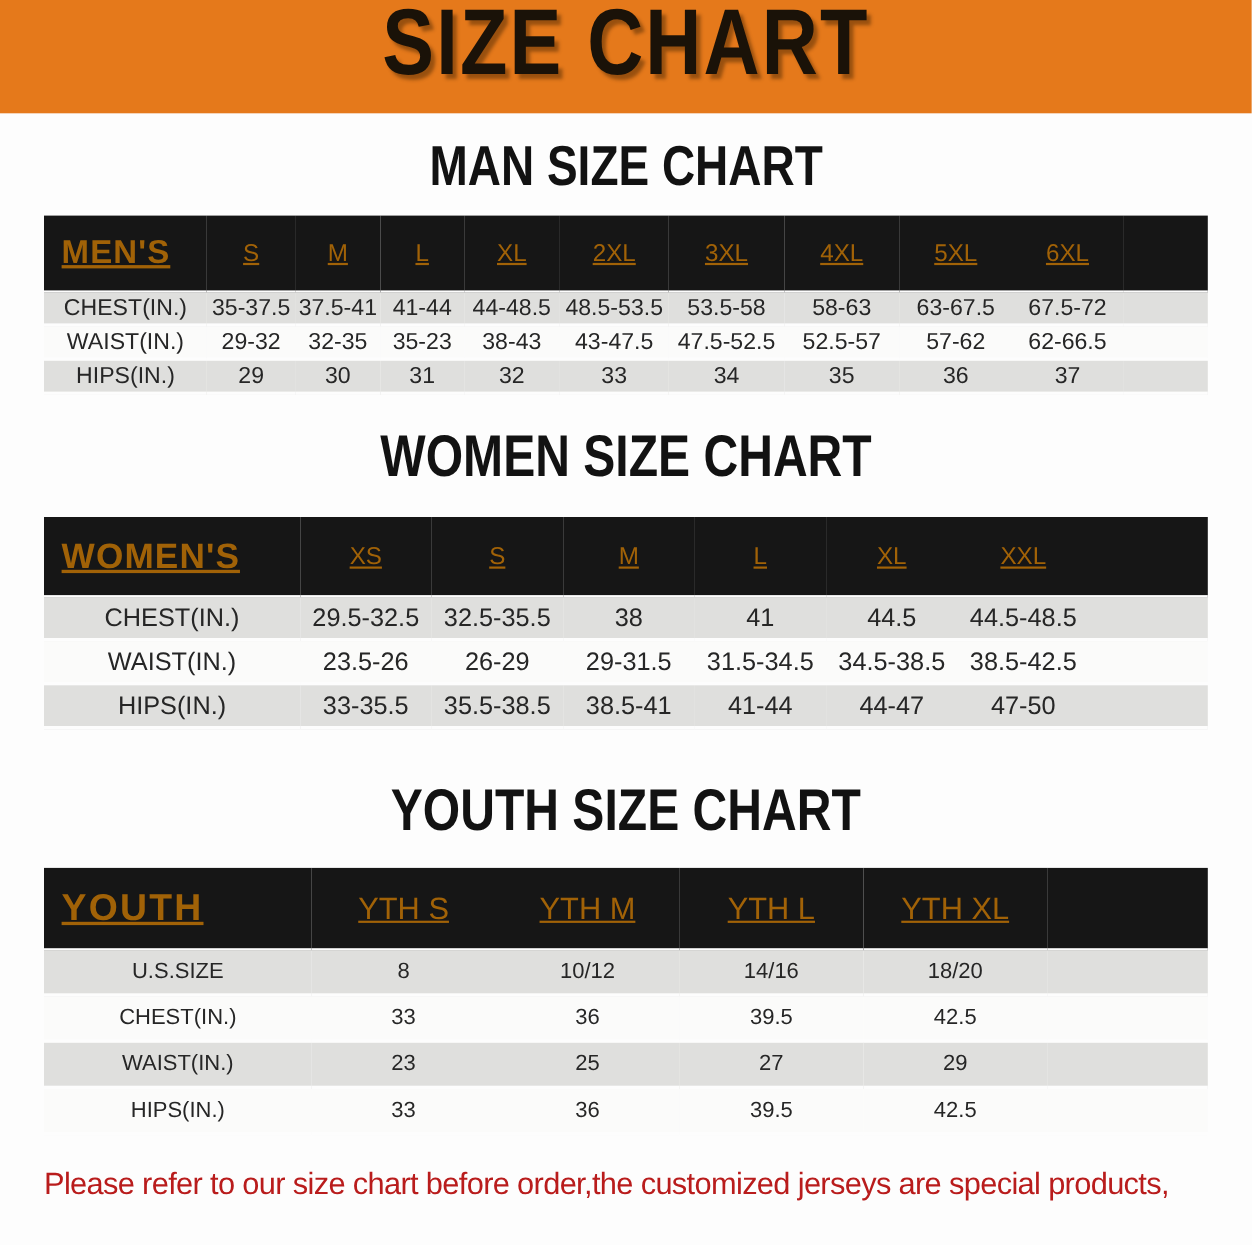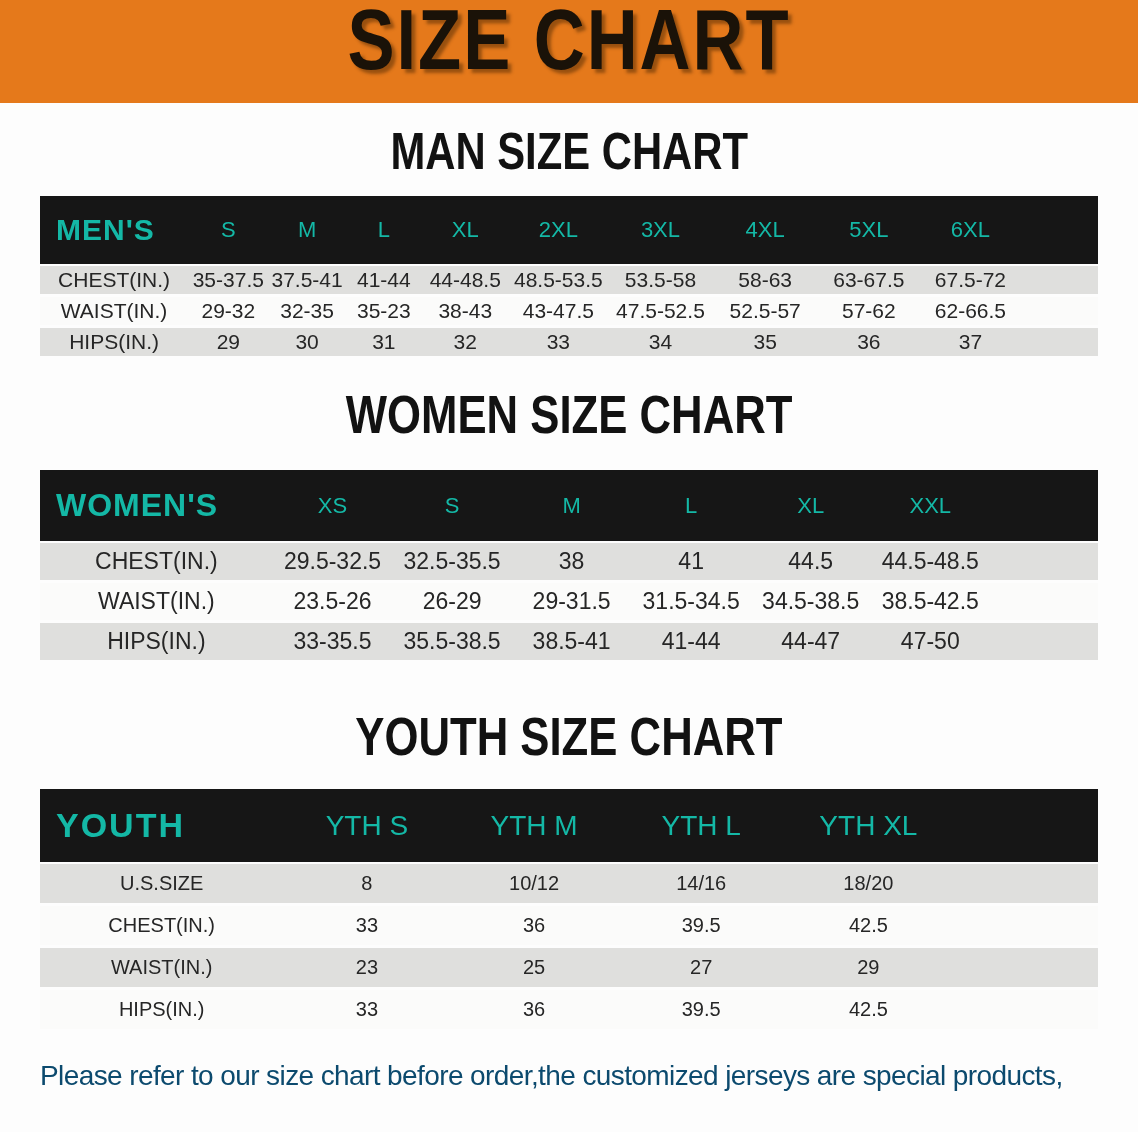--- a/index.html
+++ b/index.html
@@ -44,25 +44,26 @@
   
   table.size-table {
     border-collapse: separate;
     border-spacing: 0;
     table-layout: fixed;
     width: 1058px;
     margin-left: 40px;
   }
   table.size-table thead th {
     background: #161616;
-    color: #14b8a6;
+    color: #a16207;
     font-weight: normal;
     text-align: center;
     padding: 17px;
     border-bottom: 2px solid #fdfdfd;
+    text-decoration: underline;
   }
   table.size-table thead th.corner {
     font-weight: bold;
     text-align: left;
     padding-left: 16px;
     letter-spacing: 1px;
   }
   table.size-table td {
     text-align: center;
     color: #262626;
@@ -83,21 +84,21 @@
   #womens-table thead th.corner { font-size: 32px; }
   #womens-table td { height: 40px; font-size: 23px; }
   
   #youth-table { margin-top: 24px; }
   #youth-table thead th { height: 50px; font-size: 28px; }
   #youth-table thead th.corner { font-size: 34px; letter-spacing: 2px; }
   #youth-table td { height: 42px; font-size: 20px; }
   
   .footer-note {
     margin: 20px 20px 0 40px;
-    color: #0c4a6e;
+    color: #b91c1c;
     font-size: 28px;
     line-height: 48px;
     letter-spacing: -0.6px;
   }
 </style>
 </head>
 <body>
 
 <div class="banner">
   <span class="banner-text">SIZE CHART</span>

